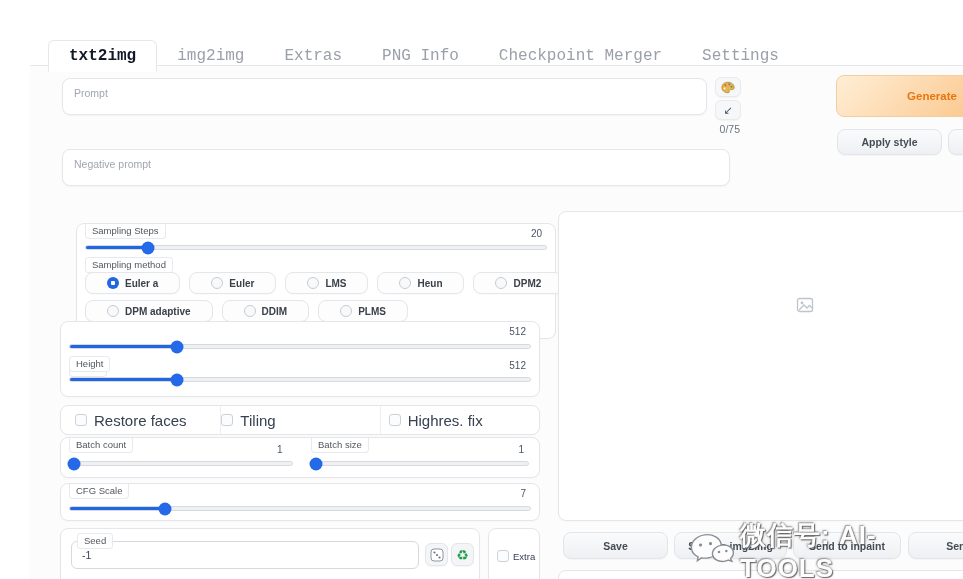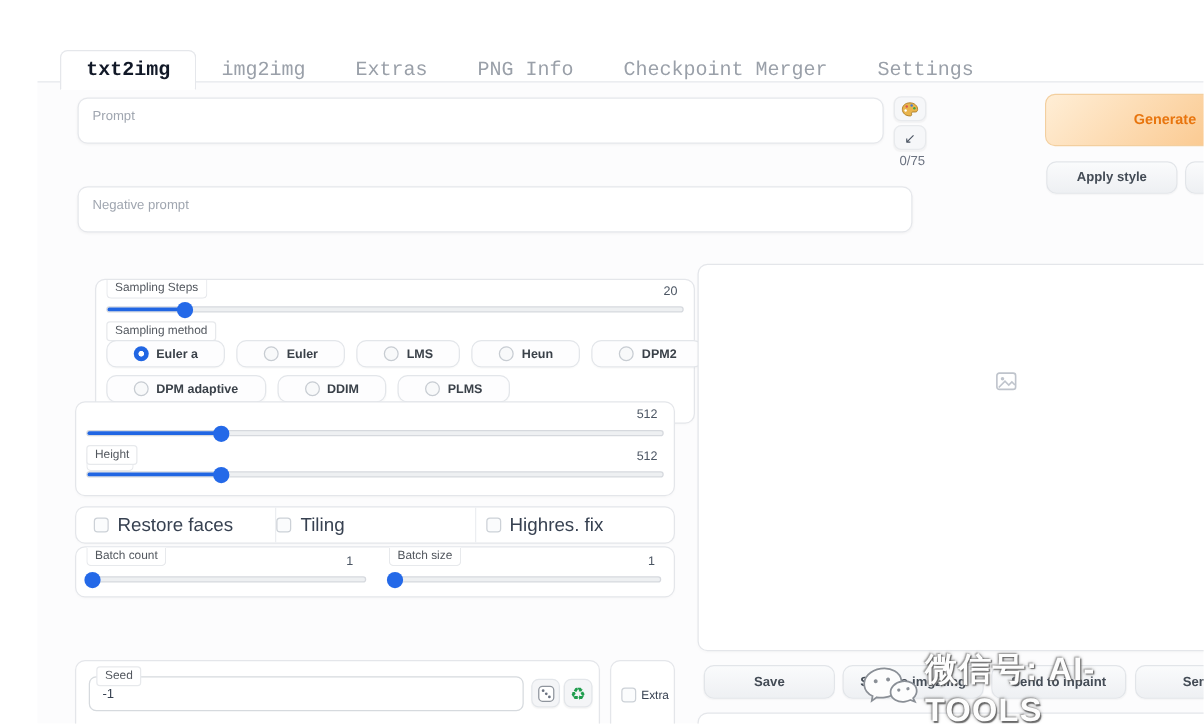--- a/index.html
+++ b/index.html
@@ -183,20 +183,28 @@
         <div class="thumb" style="left:2%;"></div>
     </div>
     <span class="notch" style="left:250px;top:0;">Batch size</span>
     <span class="sval" style="right:15px;top:6px;">1</span>
     <div class="track" style="left:250px;right:10px;top:23px;">
       <div class="fill" style="width:2%;"></div>
         <div class="thumb" style="left:2%;"></div>
     </div>
   </div>
 
+  <div class="block" style="left:60px;top:483px;width:480px;height:38px;">
+    <span class="notch" style="left:8px;top:0;">CFG Scale</span>
+    <span class="sval" style="right:13px;top:4px;">7</span>
+    <div class="track" style="left:8px;right:8px;top:22px;">
+      <div class="fill" style="width:20.7%;"></div>
+        <div class="thumb" style="left:20.7%;"></div>
+    </div>
+  </div>
 
   <div class="block" style="left:60px;top:528px;width:420px;height:62px;">
     <div style="position:absolute;left:10px;top:12px;width:348px;height:28px;">
       <span class="notch boxed" style="left:6px;top:-8px;z-index:2;">Seed</span>
       <input class="seed-input" style="left: 0px; top: 0px; width: 348px; height: 28px;" value="-1">
     </div>
     <div class="icon-btn" style="left:364px;top:14px;">
       <span style="display:flex;">
         <svg width="14" height="14" viewBox="0 0 14 14">
             <rect x="1" y="1" width="12" height="12" rx="3" fill="#fff" stroke="#8f959d" stroke-width="1"></rect>

